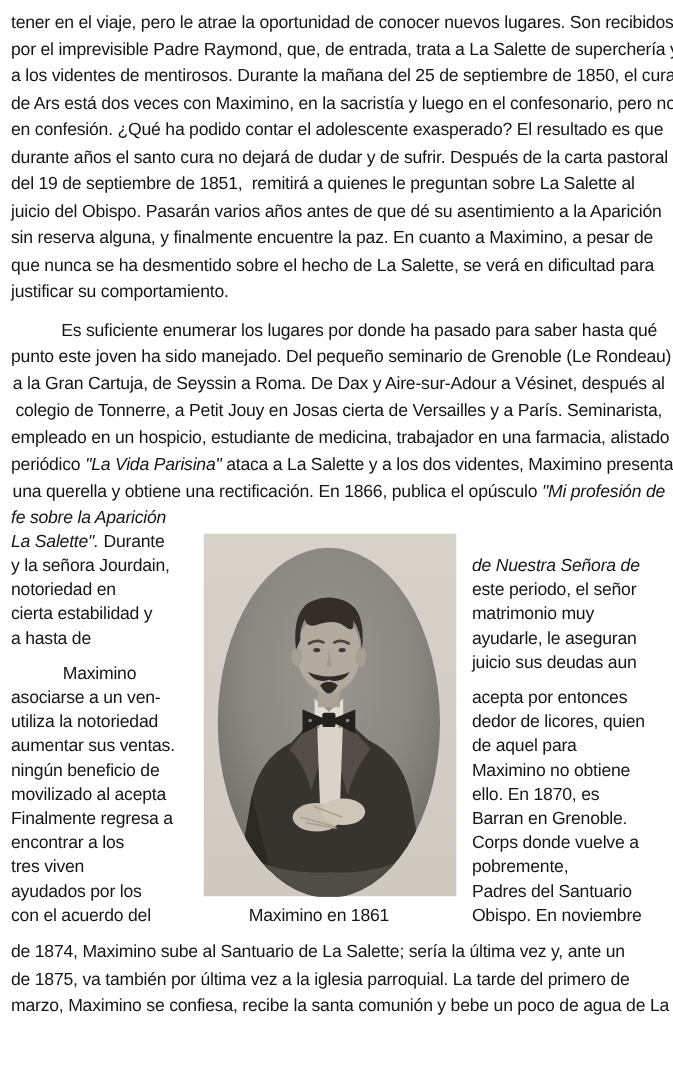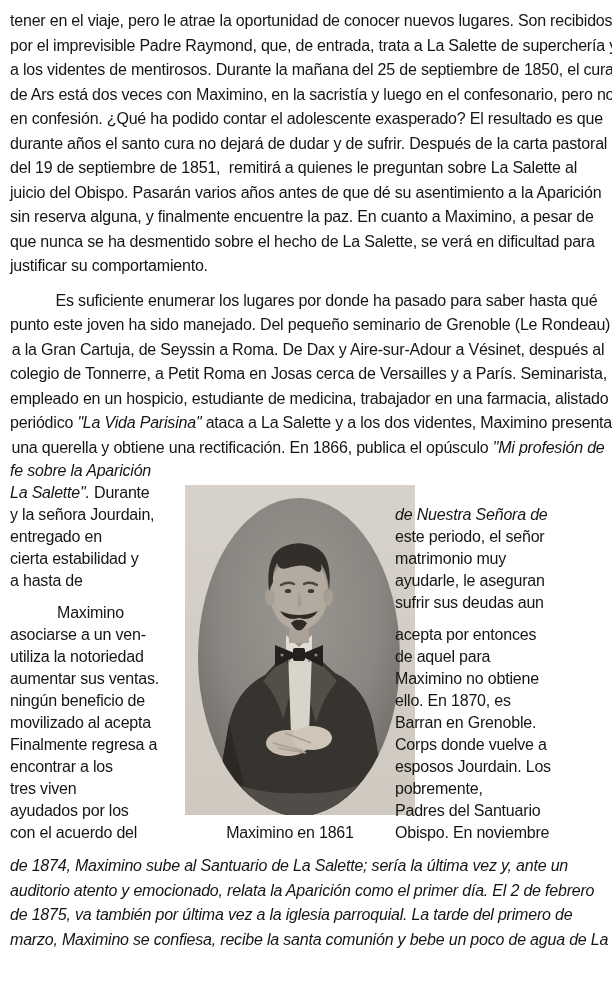--- a/index.html
+++ b/index.html
@@ -5,27 +5,27 @@
   html,body{margin:0;padding:0;background:#ffffff;}
   .page{
     width:612px;height:981px;overflow:hidden;background:#ffffff;
     font-family:"Liberation Sans","DejaVu Sans",sans-serif;
     font-size:16px;letter-spacing:-0.2px;color:#151515;position:relative;
   }
   .para{margin-left:10px;width:596px;}
   .para .line{line-height:24.5px;white-space:pre;}
   .para-1{padding-top:9px;}
   .para-2{margin-top:10px;text-align:center;}
-  .para-3{margin-top:10px;font-style:italic;}
+  .para-3{margin-top:10px;}
   .para-2 .line:first-child{text-indent:37px;}
   .wrap-region{display:flex;margin-left:10px;align-items:flex-end;}
   .wrap-region .line{line-height:22px;white-space:pre;}
   .col-left{width:175px;flex:none;}
   .photo-col{width:210px;flex:none;text-align:center;}
-  .col-right{width:179px;flex:none;margin-left:0;}
+  .col-right{width:179px;flex:none;margin-left:34px;}
   .group-indent .line:first-child{text-indent:47px;}
   .para-gap{height:10px;}
   .it{font-style:italic;}
   .photo-frame{width:230px;height:330px;display:block;}
   .caption{line-height:22px;margin-top:7px;}
 </style>
 </head>
 <body>
 
 <div class="page">
@@ -41,34 +41,34 @@
       <div class="line"><span class="">juicio del Obispo. Pasarán varios años antes de que dé su asentimiento a la Aparición</span></div>
       <div class="line"><span class="">sin reserva alguna, y finalmente encuentre la paz. En cuanto a Maximino, a pesar de</span></div>
       <div class="line"><span class="">que nunca se ha desmentido sobre el hecho de La Salette, se verá en dificultad para</span></div>
       <div class="line"><span class="">justificar su comportamiento.</span></div>
     </div>
 
   <div class="para para-2">
       <div class="line"><span class="">Es suficiente enumerar los lugares por donde ha pasado para saber hasta qué</span></div>
       <div class="line"><span class="">punto este joven ha sido manejado. Del pequeño seminario de Grenoble (Le Rondeau)</span></div>
       <div class="line"><span class="">a la Gran Cartuja, de Seyssin a Roma. De Dax y Aire-sur-Adour a Vésinet, después al</span></div>
-      <div class="line"><span class="">colegio de Tonnerre, a Petit Roma en Josas cerca de Versailles y a París. Seminarista,</span></div>
+      <div class="line"><span class="">colegio de Tonnerre, a Petit Jouy en Josas cierta de Versailles y a París. Seminarista,</span></div>
       <div class="line"><span class="">empleado en un hospicio, estudiante de medicina, trabajador en una farmacia, alistado</span></div>
       <div class="line"><span class="">periódico </span><span class="it">"La Vida Parisina"</span><span class=""> ataca a La Salette y a los dos videntes, Maximino presenta</span></div>
       <div class="line"><span class="">una querella y obtiene una rectificación. En 1866, publica el opúsculo </span><span class="it">"Mi profesión de</span></div>
     </div>
 
   <div class="wrap-region">
 
     <div class="col-left">
       <div class="group">
           <div class="line"><span class="it">fe sobre la Aparición</span></div>
           <div class="line"><span class="it">La Salette".</span><span class=""> Durante</span></div>
           <div class="line"><span class="">y la señora Jourdain,</span></div>
-          <div class="line"><span class="">entregado en</span></div>
+          <div class="line"><span class="">notoriedad en</span></div>
           <div class="line"><span class="">cierta estabilidad y</span></div>
           <div class="line"><span class="">a hasta de</span></div>
         </div>
       <div class="para-gap"></div>
       <div class="group group-indent">
           <div class="line"><span class="">Maximino</span></div>
           <div class="line"><span class="">asociarse a un ven-</span></div>
           <div class="line"><span class="">utiliza la notoriedad</span></div>
           <div class="line"><span class="">aumentar sus ventas.</span></div>
           <div class="line"><span class="">ningún beneficio de</span></div>
@@ -133,39 +133,38 @@
       </svg>
       <div class="caption">Maximino en 1861</div>
     </div>
 
     <div class="col-right">
       <div class="group">
           <div class="line"><span class="it">de Nuestra Señora de</span></div>
           <div class="line"><span class="">este periodo, el señor</span></div>
           <div class="line"><span class="">matrimonio muy</span></div>
           <div class="line"><span class="">ayudarle, le aseguran</span></div>
-          <div class="line"><span class="">sufrir sus deudas aun</span></div>
+          <div class="line"><span class="">juicio sus deudas aun</span></div>
         </div>
       <div class="para-gap"></div>
       <div class="group">
           <div class="line"><span class="">acepta por entonces</span></div>
+          <div class="line"><span class="">dedor de licores, quien</span></div>
           <div class="line"><span class="">de aquel para</span></div>
           <div class="line"><span class="">Maximino no obtiene</span></div>
           <div class="line"><span class="">ello. En 1870, es</span></div>
           <div class="line"><span class="">Barran en Grenoble.</span></div>
           <div class="line"><span class="">Corps donde vuelve a</span></div>
-          <div class="line"><span class="">esposos Jourdain. Los</span></div>
           <div class="line"><span class="">pobremente,</span></div>
           <div class="line"><span class="">Padres del Santuario</span></div>
           <div class="line"><span class="">Obispo. En noviembre</span></div>
         </div>
     </div>
 
   </div>
 
   <div class="para para-3">
       <div class="line"><span class="">de 1874, Maximino sube al Santuario de La Salette; sería la última vez y, ante un</span></div>
-      <div class="line"><span class="">auditorio atento y emocionado, relata la Aparición como el primer día. El 2 de febrero</span></div>
       <div class="line"><span class="">de 1875, va también por última vez a la iglesia parroquial. La tarde del primero de</span></div>
       <div class="line"><span class="">marzo, Maximino se confiesa, recibe la santa comunión y bebe un poco de agua de La</span></div>
     </div>
 
 </div>
 
 </body></html>

